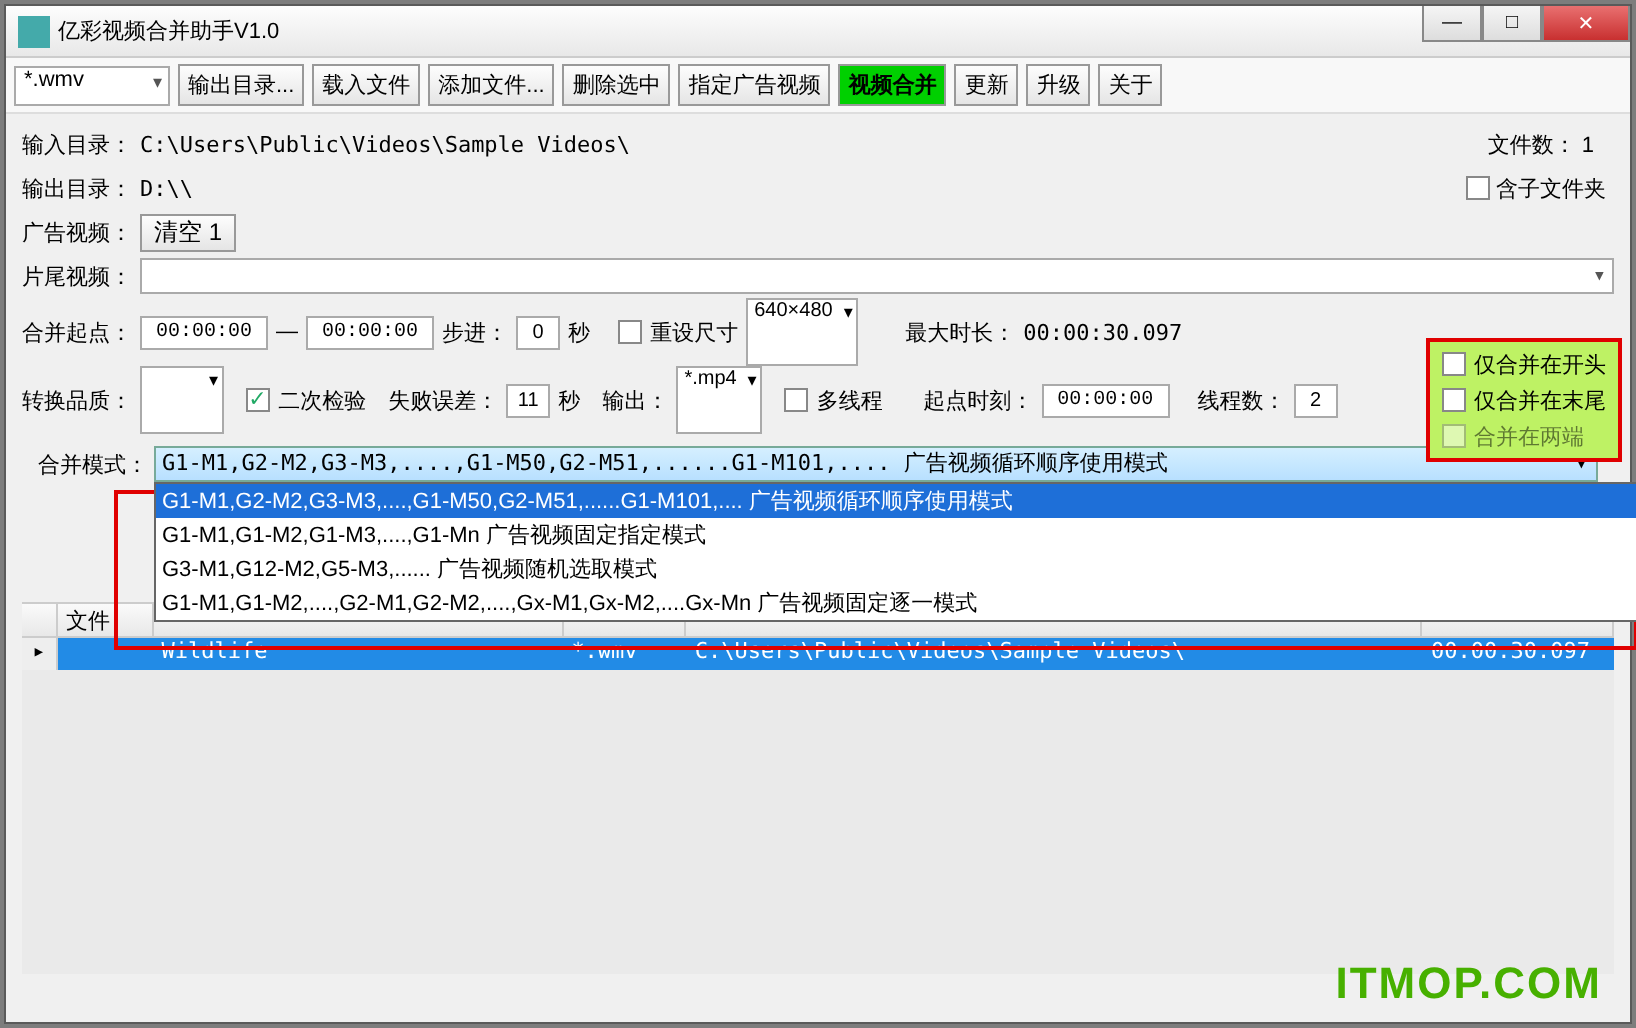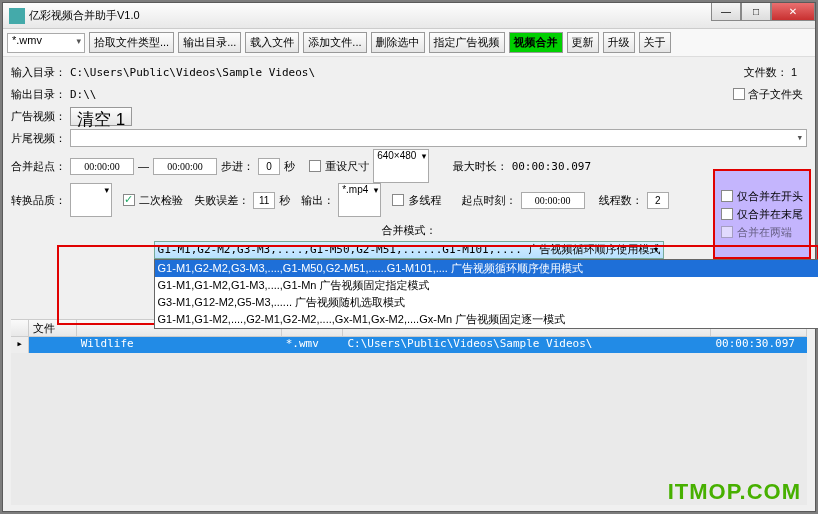--- a/index.html
+++ b/index.html
@@ -16,32 +16,32 @@
 .tb-select { height: 20px; min-width: 78px; border: 1px solid #aaa; background: #fff; padding: 0 14px 0 4px; font-size: 11px; position: relative; }
 .tb-select::after { content: "▾"; position: absolute; right: 3px; top: 2px; font-size: 9px; color: #555; }
 .tb-btn { height: 21px; padding: 0 4px; border: 1px solid #999; background: linear-gradient(#fdfdfd,#e5e5e5); font-size: 11px; cursor: pointer; white-space: nowrap; }
 .tb-btn.green { background: #00d000; color: #000; font-weight: bold; }
 .form-area { padding: 4px 8px; background: #f0f0f0; font-size: 12px; }
 .row { display: flex; align-items: center; min-height: 22px; gap: 4px; position: relative; }
 .lbl { white-space: nowrap; }
 .pathtxt { font-family: Consolas, monospace; font-size: 11px; }
 .inputlong { flex: 1; height: 18px; border: 1px solid #aaa; background: #fff; padding: 0 3px; font-family: Consolas, monospace; font-size: 11px; position: relative; }
 .inputlong::after { content: "▾"; position: absolute; right: 3px; top: 1px; color: #555; }
-.btn-sm { height: 19px; padding: 0 6px; border: 1px solid #999; background: linear-gradient(#fdfdfd,#e5e5e5); font-size: 17px; }
+.btn-sm { height: 19px; padding: 0 6px; border: 1px solid #999; background: linear-gradient(#fdfdfd,#e5e5e5); font-size: 12px; }
 .file-count { position: absolute; right: 10px; }
 .chk { width: 12px; height: 12px; border: 1px solid #888; background: #fff; display: inline-block; vertical-align: middle; position: relative; }
 .chk.c::after { content: "✓"; position: absolute; top: -2px; left: 0; font-size: 11px; color: #2a6; }
-.inline-input { width: 64px; height: 17px; border: 1px solid #aaa; background: #fff; text-align: center; font-family: Liberation Serif, serif; font-size: 10px; }
+.inline-input { width: 64px; height: 17px; border: 1px solid #aaa; background: #fff; text-align: center; font-family: Liberation Mono, monospace; font-size: 10px; }
 .mini-input { width: 22px; height: 17px; border: 1px solid #aaa; background: #fff; text-align: center; font-size: 10px; }
 .sel-inline { height: 34px; border: 1px solid #aaa; background: #fff; padding: 0 12px 0 3px; font-size: 10px; position: relative; text-align: center; }
 .sel-inline::after { content: "▾"; position: absolute; right: 2px; top: 1px; font-size: 9px; }
-.red-box { border: 2px solid #e00000; padding: 16px 6px; position: absolute; right: 4px; top: 166px; background: #c4b5fd; }
+.red-box { border: 2px solid #e00000; padding: 2px 6px; position: absolute; right: 4px; top: 166px; background: #bef264; }
 .red-box .row { min-height: 18px; }
 .red-box2 { position: absolute; left: 54px; top: 242px; width: 762px; height: 80px; border: 2px solid #e00000; }
-.mode-row { display: flex; align-items: center; gap: 3px; padding: 0 8px; position: relative; flex-direction: column; }
+.mode-row { display: flex; align-items: center; gap: 3px; padding: 0 8px; position: relative; }
 .mode-select-wrap { flex: 1; position: relative; }
 .mode-select { width: 100%; height: 18px; border: 1px solid #7a9; background: linear-gradient(#d5efff,#b8e0ff); padding: 0 3px; font-family: Consolas, monospace; font-size: 11px; position: relative; }
 .mode-select::after { content: "▾"; position: absolute; right: 4px; top: 1px; }
 .dropdown-list { position: absolute; left: 0; top: 18px; width: 752px; background: #fff; border: 1px solid #666; z-index: 5; font-family: Consolas, monospace; font-size: 11px; }
 .dd-item { padding: 1px 3px; white-space: nowrap; }
 .dd-item.sel { background: #1e6fd8; color: #fff; }
 .grid-header { display: flex; height: 18px; background: linear-gradient(#fafafa,#e8e8e8); border-top: 1px solid #ccc; border-bottom: 1px solid #ccc; margin-top: 60px; }
 .grid-header > div { border-right: 1px solid #ccc; padding: 1px 4px; font-size: 11px; }
 .grid-body { background: #eaeaea; height: 168px; position: relative; }
 .grid-row { display: flex; height: 16px; }
@@ -65,21 +65,20 @@
     <span>亿彩视频合并助手V1.0</span>
     <div class="winbtns">
       <div class="winbtn min">—</div>
       <div class="winbtn max">□</div>
       <div class="winbtn close">✕</div>
     </div>
   </div>
 
   <div class="toolbar">
     <div class="tb-select">*.wmv</div>
-    <button class="tb-btn">拾取文件类型...</button>
     <button class="tb-btn">输出目录...</button>
     <button class="tb-btn">载入文件</button>
     <button class="tb-btn">添加文件...</button>
     <button class="tb-btn">删除选中</button>
     <button class="tb-btn">指定广告视频</button>
     <button class="tb-btn green">视频合并</button>
     <button class="tb-btn">更新</button>
     <button class="tb-btn">升级</button>
     <button class="tb-btn">关于</button>
   </div>

